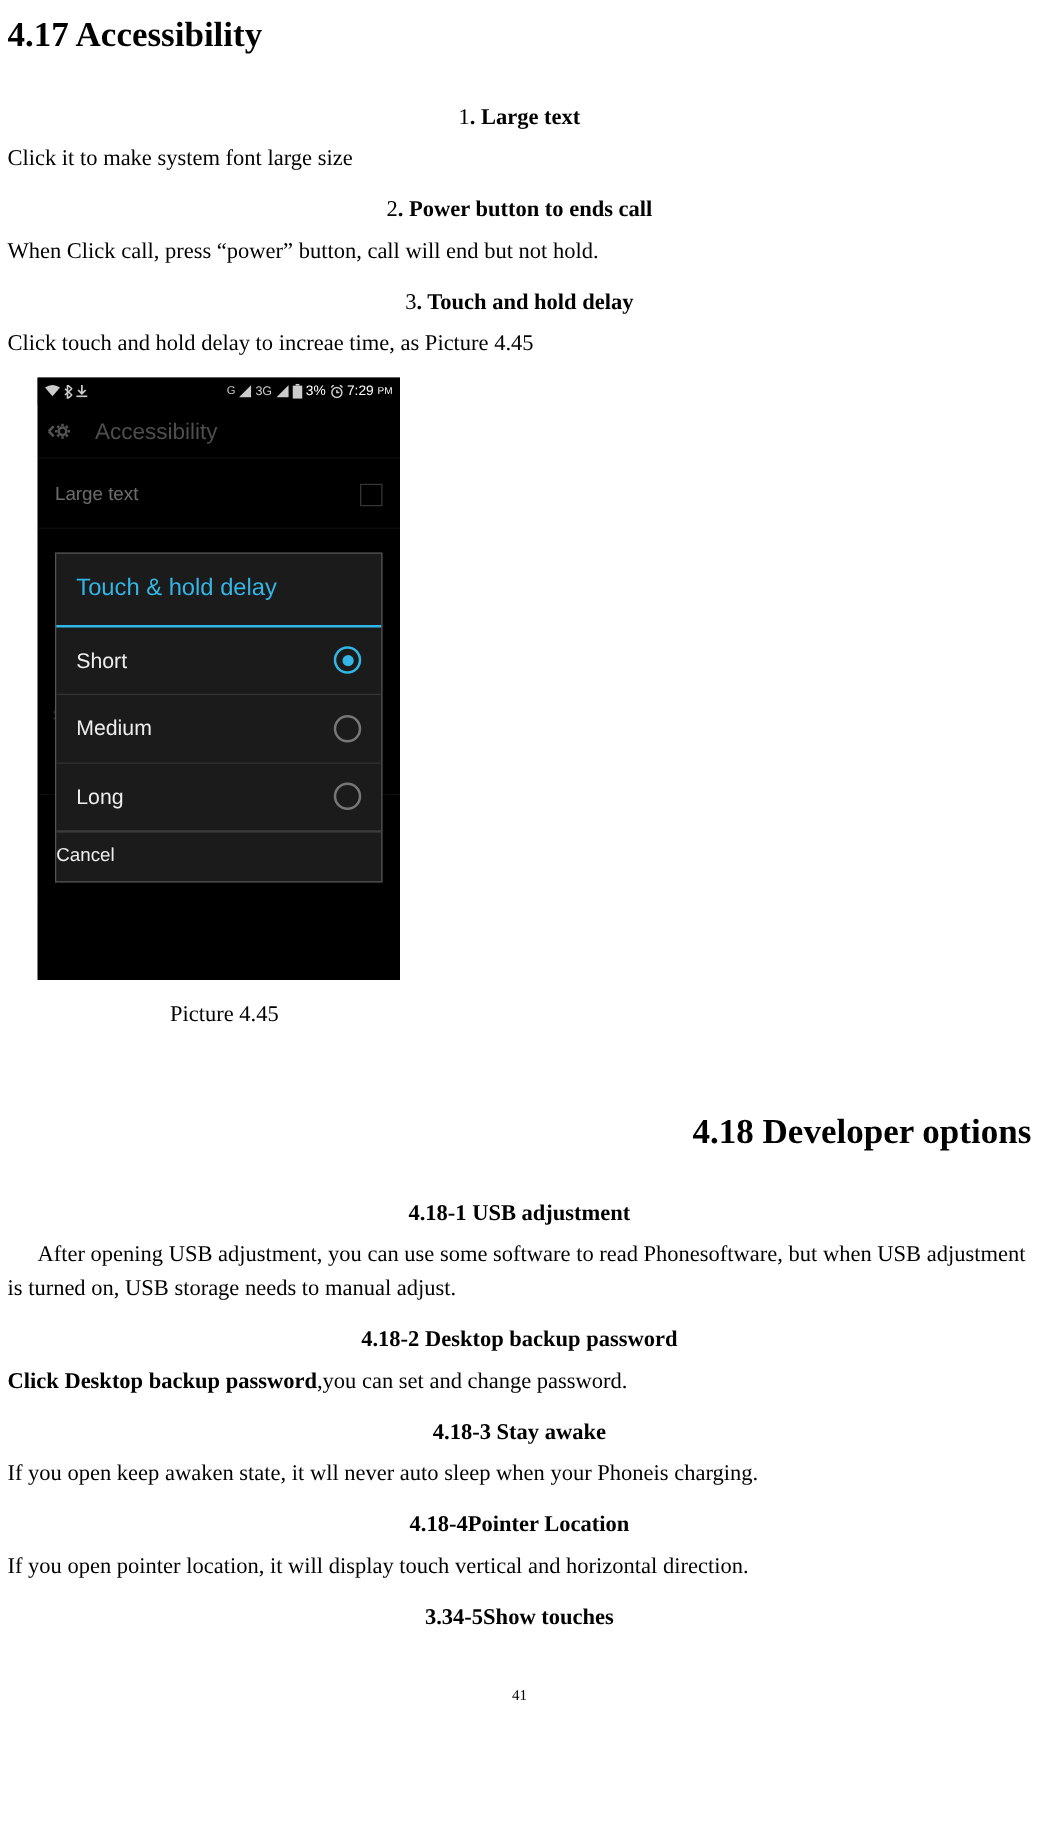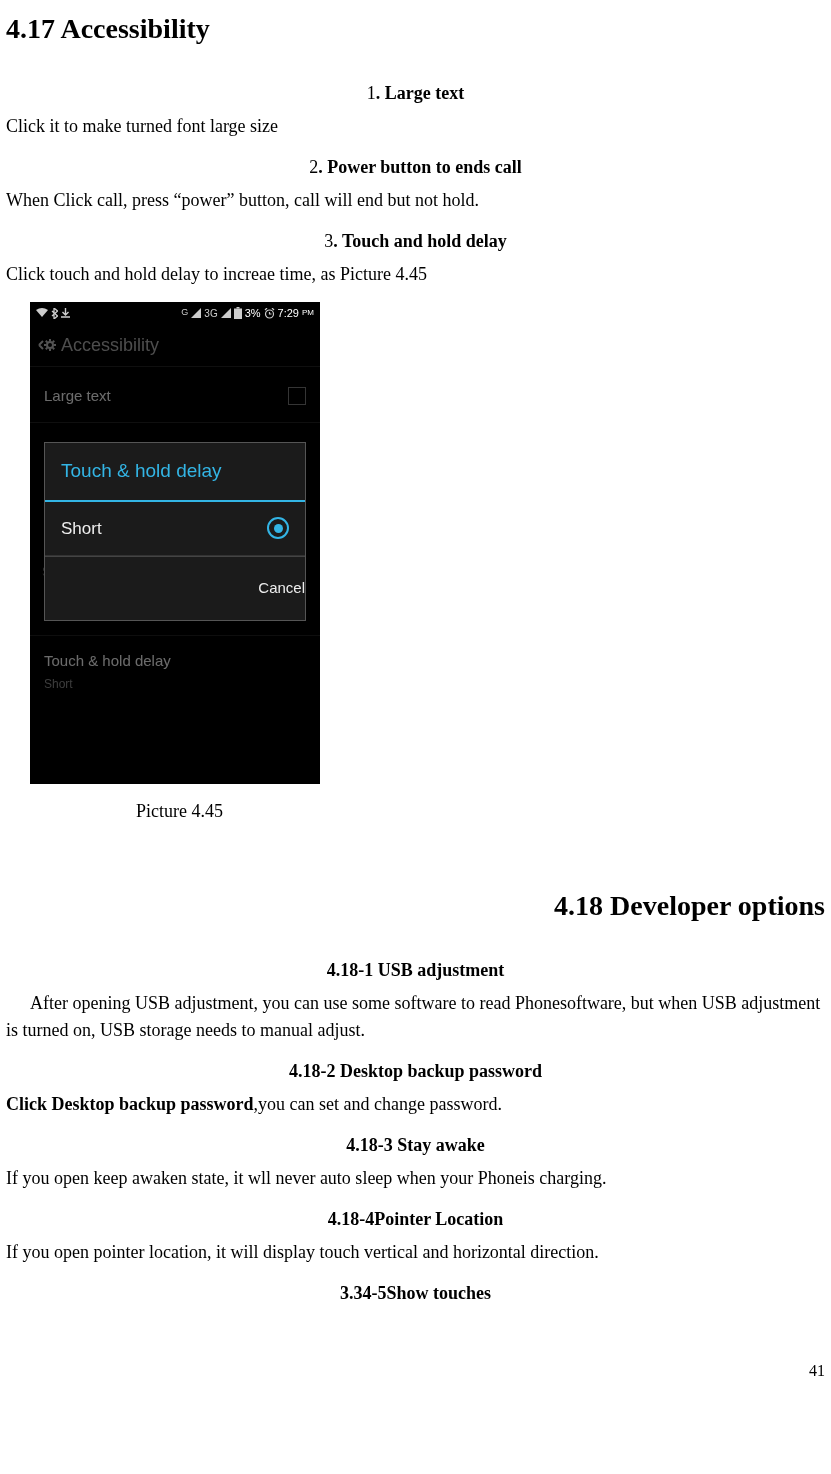--- a/index.html
+++ b/index.html
@@ -34,23 +34,23 @@
   }
   .bold {
     font-weight: bold;
   }
   .caption {
     margin-left: 130px;
     margin-top: 14px;
     font-weight: normal;
   }
   .page-num {
-    text-align: right;
-    margin-top: 52px;
-    font-size: 16px;
+    text-align: center;
+    margin-top: 40px;
+    font-size: 12px;
   }
 
   
   .phone {
     margin-left: 24px;
     margin-top: 8px;
     width: 290px;
     height: 482px;
     background: #000;
     color: #bbb;
@@ -75,21 +75,21 @@
     gap: 3px;
   }
   .icon {
     display: inline-flex;
   }
   .app-bar {
     height: 42px;
     display: flex;
     align-items: center;
     padding-left: 6px;
-    gap: 3px;
+    gap: 18px;
     color: #aaa;
     font-size: 18px;
     opacity: 0.45;
     border-bottom: 1px solid #222;
   }
   .app-bar svg { opacity: 0.9; }
   .section-label {
     color: #888;
     font-size: 12px;
     padding: 10px 12px 4px 12px;
@@ -154,36 +154,36 @@
   .radio.checked {
     border-color: #33b5e5;
   }
   .radio.checked::after {
     content: "";
     width: 9px; height: 9px;
     border-radius: 50%;
     background: #33b5e5;
   }
   .dlg-cancel {
-    text-align: right;
-    padding: 20px 0;
+    text-align: left;
+    padding: 8px 0;
     color: #eee;
     font-size: 15px;
     border-top: 1px solid #444;
   }
 </style>
 </head>
 <body>
 
 <h1>4.17 Accessibility</h1>
 
 <p class="indent item-title-line">
   <span>1</span><span class="bold">. </span><span class="bold">Large text</span>
 </p>
-<p class="indent item-body">Click it to make turned font large size</p>
+<p class="indent item-body">Click it to make system font large size</p>
 
 <p class="indent item-title-line">
   <span>2</span><span class="bold">. </span><span class="bold">Power button to ends call</span>
 </p>
 <p class="indent item-body">When Click call, press “power” button, call will end but not hold.</p>
 
 <p class="indent item-title-line">
   <span>3</span><span class="bold">. </span><span class="bold">Touch and hold delay</span>
 </p>
 <p class="indent item-body">Click touch and hold delay to increae time, as Picture 4.45</p>
@@ -280,20 +280,28 @@
     <span class="sub">Short</span>
   </div>
 
   <div class="dialog">
     <div class="dialog-title">Touch &amp; hold delay</div>
 
     <div class="dlg-row">
       <span>Short</span>
       <span class="radio checked"></span>
     </div>
+    <div class="dlg-row">
+      <span>Medium</span>
+      <span class="radio"></span>
+    </div>
+    <div class="dlg-row">
+      <span>Long</span>
+      <span class="radio"></span>
+    </div>
 
     <div class="dlg-cancel">Cancel</div>
   </div>
 
 </div>
 
 <p class="caption">Picture 4.45</p>
 
 <h2>4.18 Developer options</h2>
 

